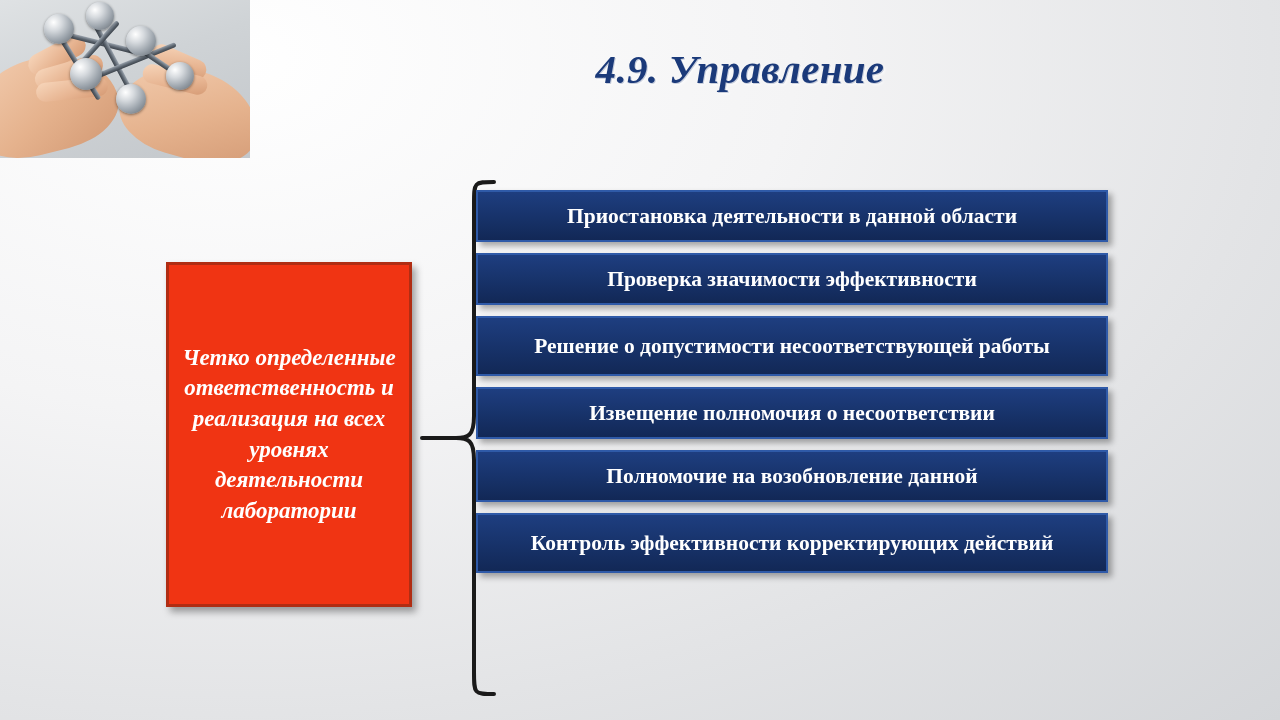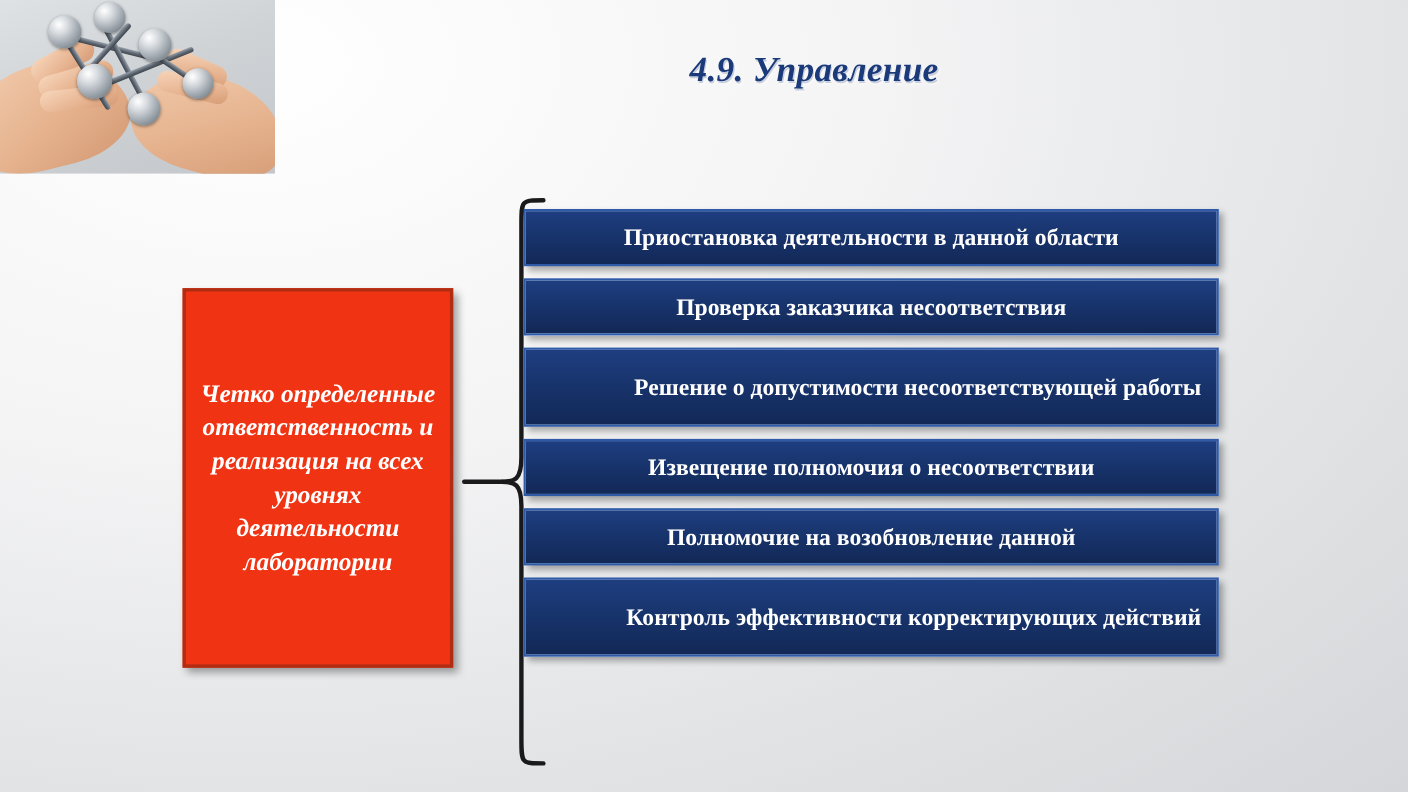--- a/index.html
+++ b/index.html
@@ -77,21 +77,21 @@
   
   .title {
     position: absolute;
     left: 270px;
     top: 40px;
     width: 940px;
     text-align: center;
     font-family: "Liberation Serif", serif;
     font-weight: bold;
     font-style: italic;
-    font-size: 32px;
+    font-size: 41px;
     line-height: 1.44;
     color: #1b3a7a;
     text-shadow: 1px 1px 0 #c9cfdd, 2px 2px 3px rgba(255,255,255,0.85);
     letter-spacing: 0.3px;
   }
 
   
   .source-box {
     position: absolute;
     left: 166px;
@@ -146,21 +146,21 @@
     line-height: 1.22;
     text-align: center;
     display: flex;
     align-items: center;
     justify-content: center;
     padding: 6px 14px;
     margin-bottom: 11px;
     font-weight: bold;
   }
   .item.h1 { height: 52px; }
-  .item.h2 { height: 72px; justify-content: flex-end; }
+  .item.h2 { height: 60px; }
 </style>
 </head>
 <body>
 
 <div class="slide">
 
   <div class="photo-corner">
     <div class="photo-bg"></div>
 
     <div class="hand left"></div>
@@ -198,21 +198,21 @@
   <svg class="bracket" viewBox="0 0 85 520">
     <path d="M82 4 C62 4 62 4 62 26 L62 238 C62 258 56 260 44 260 C56 260 62 262 62 282 L62 494 C62 516 62 516 82 516" fill="none" stroke="#1a1a1a" stroke-width="4" stroke-linecap="round"></path>
     <path d="M44 260 L10 260" fill="none" stroke="#1a1a1a" stroke-width="4" stroke-linecap="round"></path>
   </svg>
 
   <div class="items">
     <div class="item h1">
       <span>Приостановка деятельности в данной области</span>
     </div>
     <div class="item h1">
-      <span>Проверка заказчика несоответствия</span>
+      <span>Проверка значимости эффективности</span>
     </div>
     <div class="item h2">
       <span>Решение о допустимости несоответствующей работы</span>
     </div>
     <div class="item h1">
       <span>Извещение полномочия о несоответствии</span>
     </div>
     <div class="item h1">
       <span>Полномочие на возобновление данной</span>
     </div>

